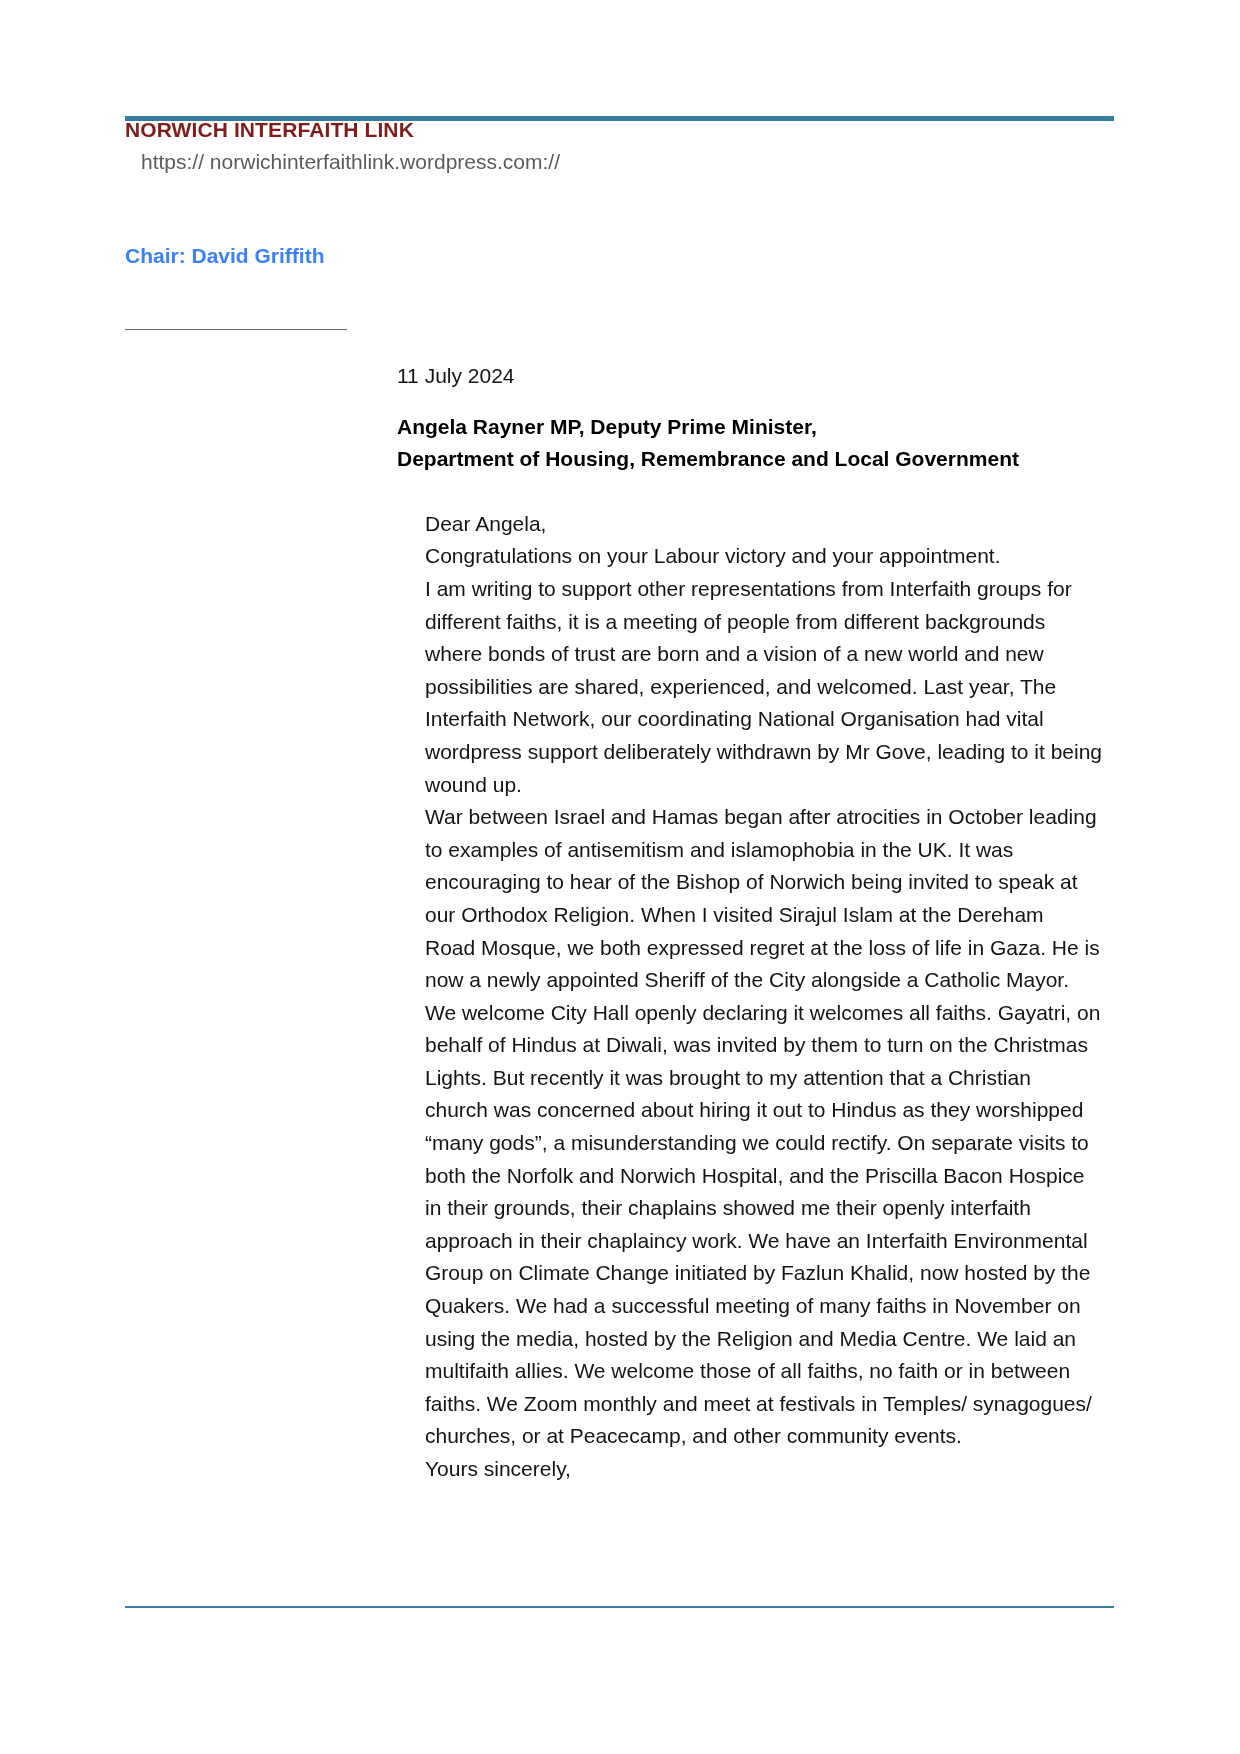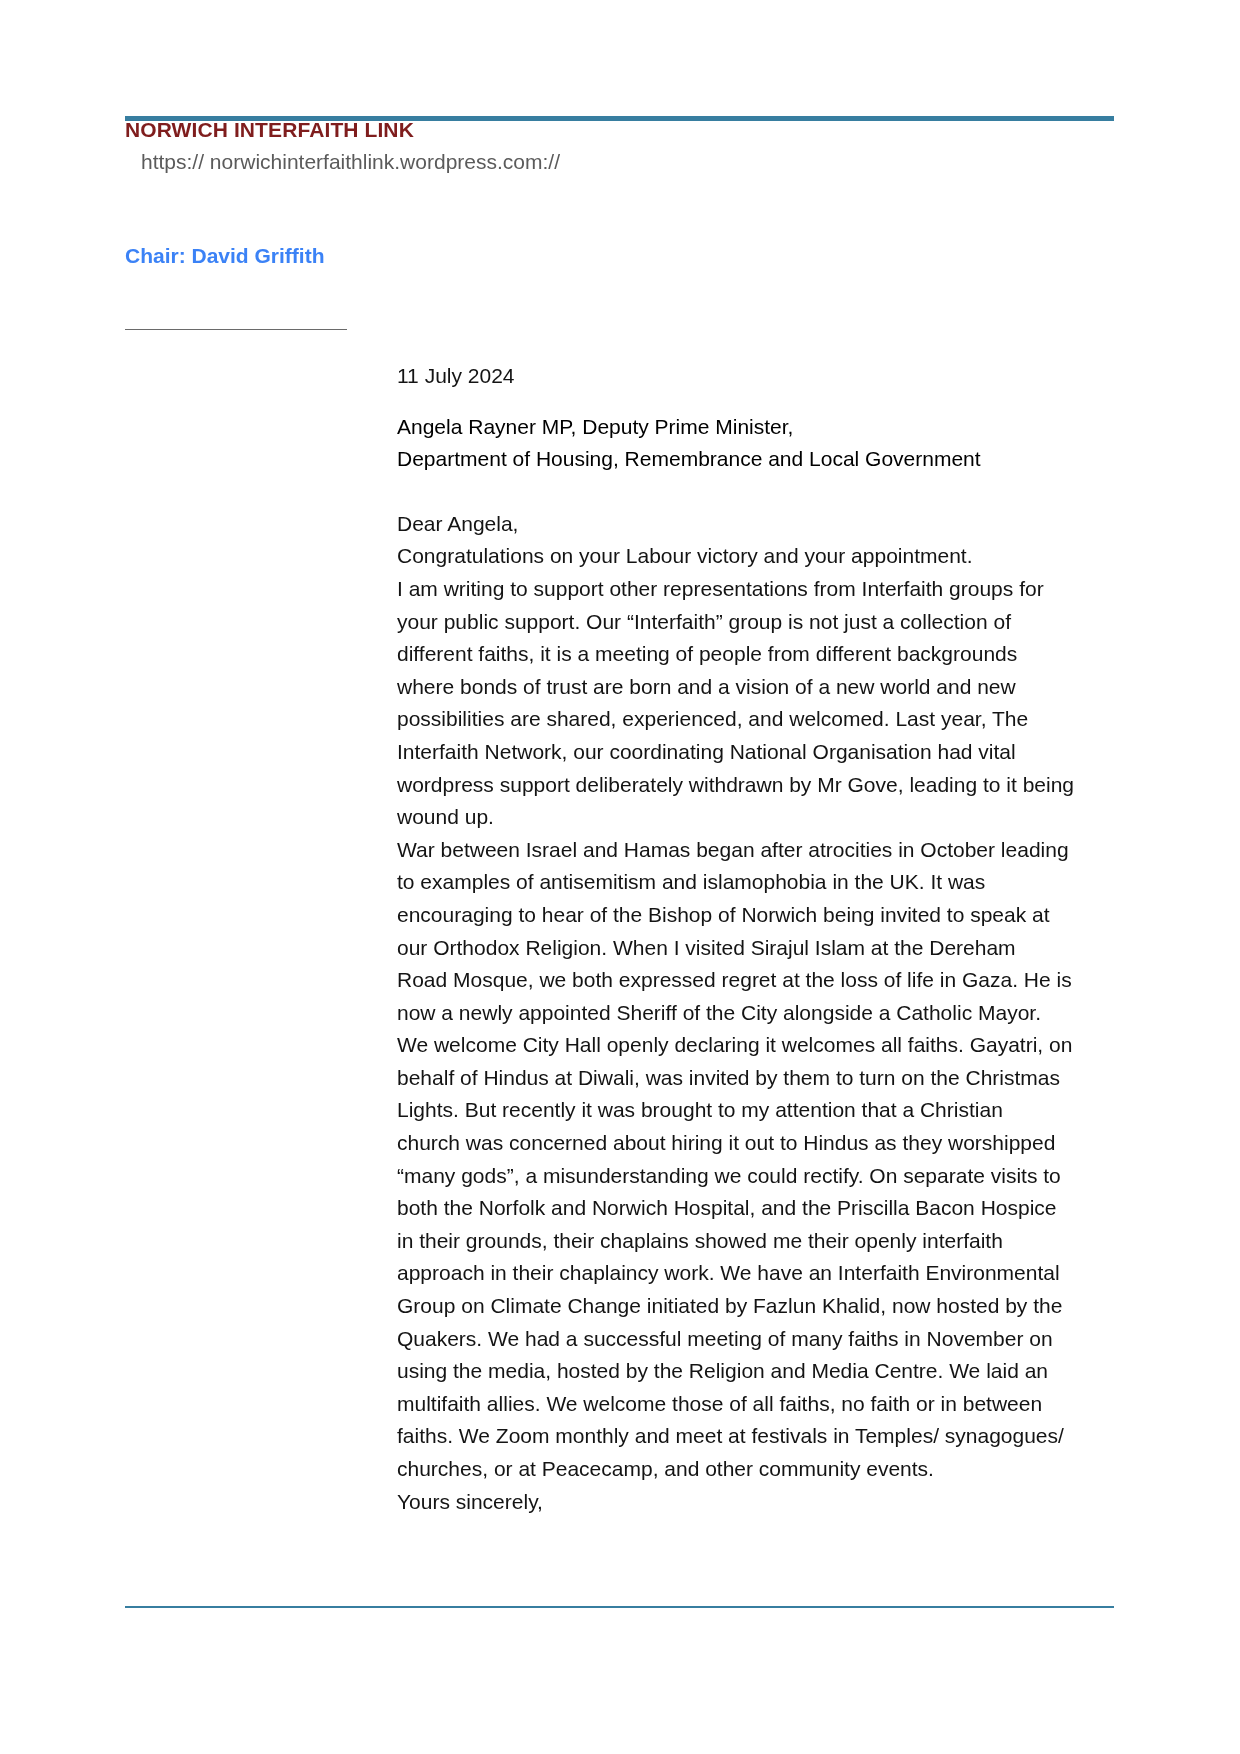--- a/index.html
+++ b/index.html
@@ -7,23 +7,23 @@
            font-family: "Liberation Sans", sans-serif; }
     .top-bar { position: absolute; left: 125px; top: 116px; width: 989px; height: 5px; background: #377ea0; }
     .org-title { position: absolute; left: 125px; top: 118px; font-size: 21px; font-weight: bold;
                  color: #7f1d1d; letter-spacing: 0.1px; line-height: 24px; }
     .org-url { position: absolute; left: 141px; top: 149px; font-size: 21px; color: #5b5b5b; line-height: 26px; }
     .chair { position: absolute; left: 125px; top: 243px; font-size: 21px; color: #3b82f6; font-weight: bold; line-height: 26px; }
     .short-rule { position: absolute; left: 125px; top: 329px; width: 222px; height: 1px; background: #6a6a6a; }
     .letter { position: absolute; left: 397px; top: 360px; width: 725px; color: #141414;
               font-size: 21px; line-height: 32.6px; }
     .date { margin: 0 0 18px 0; }
-    .recipient { font-weight: normal; margin: 0 0 32px 0; color: #000; }
+    .recipient { font-weight: bold; margin: 0 0 32px 0; color: #000; }
     .recipient div { line-height: 32.6px; }
-    .body-line { white-space: nowrap; }
+    .body-line { white-space: nowrap; margin-left: 28px; }
     .bottom-rule { position: absolute; left: 125px; top: 1606px; width: 989px; height: 2px; background: #377ea0; }
   </style>
 </head>
 <body>
 
 <div class="top-bar"></div>
 <div class="org-title">NORWICH INTERFAITH LINK</div>
 <div class="org-url">https:// norwichinterfaithlink.wordpress.com://</div>
 <div class="chair">Chair: David Griffith</div>
 <div class="short-rule"></div>
@@ -31,21 +31,20 @@
 <div class="letter">
   <div class="date">11 July 2024</div>
   <div class="recipient">
     <div>Angela Rayner MP, Deputy Prime Minister,</div>
     <div>Department of Housing, Remembrance and Local Government</div>
   </div>
   <div class="body-text">
     <div class="body-line">Dear Angela,</div>
     <div class="body-line">Congratulations on your Labour victory and your appointment.</div>
     <div class="body-line">I am writing to support other representations from Interfaith groups for</div>
-    <div class="body-line">your public support. Our “Interfaith” group is not just a collection of</div>
     <div class="body-line">different faiths, it is a meeting of people from different backgrounds</div>
     <div class="body-line">where bonds of trust are born and a vision of a new world and new</div>
     <div class="body-line">possibilities are shared, experienced, and welcomed. Last year, The</div>
     <div class="body-line">Interfaith Network, our coordinating National Organisation had vital</div>
     <div class="body-line">wordpress support deliberately withdrawn by Mr Gove, leading to it being</div>
     <div class="body-line">wound up.</div>
     <div class="body-line">War between Israel and Hamas began after atrocities in October leading</div>
     <div class="body-line">to examples of antisemitism and islamophobia in the UK. It was</div>
     <div class="body-line">encouraging to hear of the Bishop of Norwich being invited to speak at</div>
     <div class="body-line">our Orthodox Religion. When I visited Sirajul Islam at the Dereham</div>

